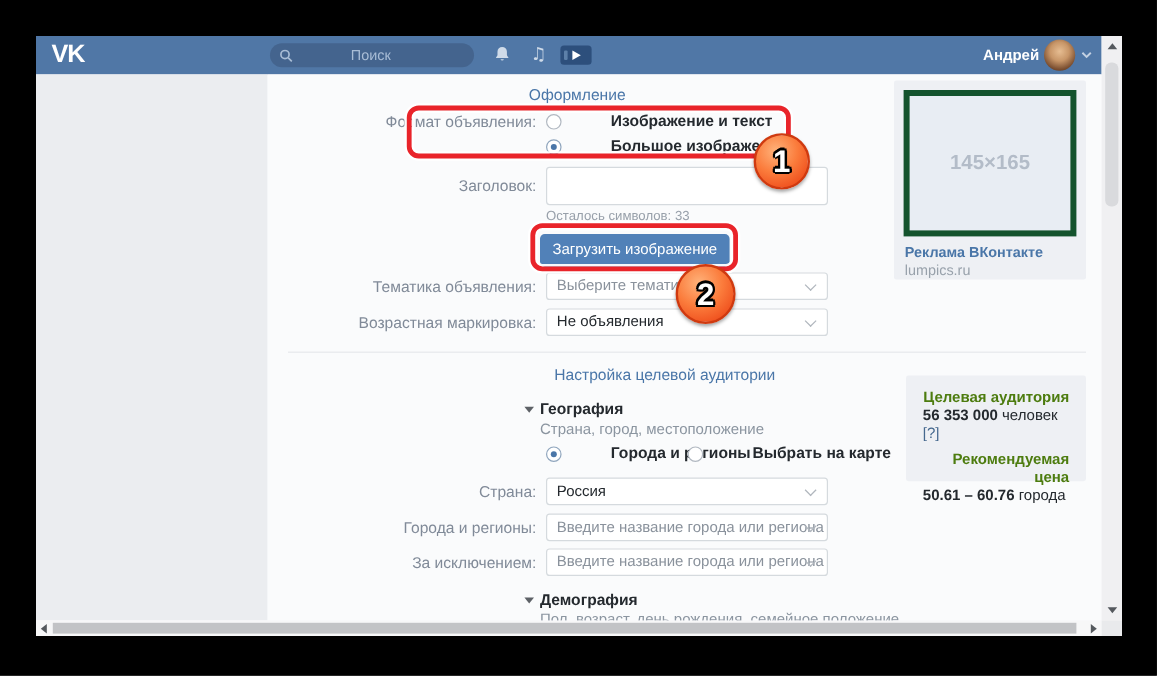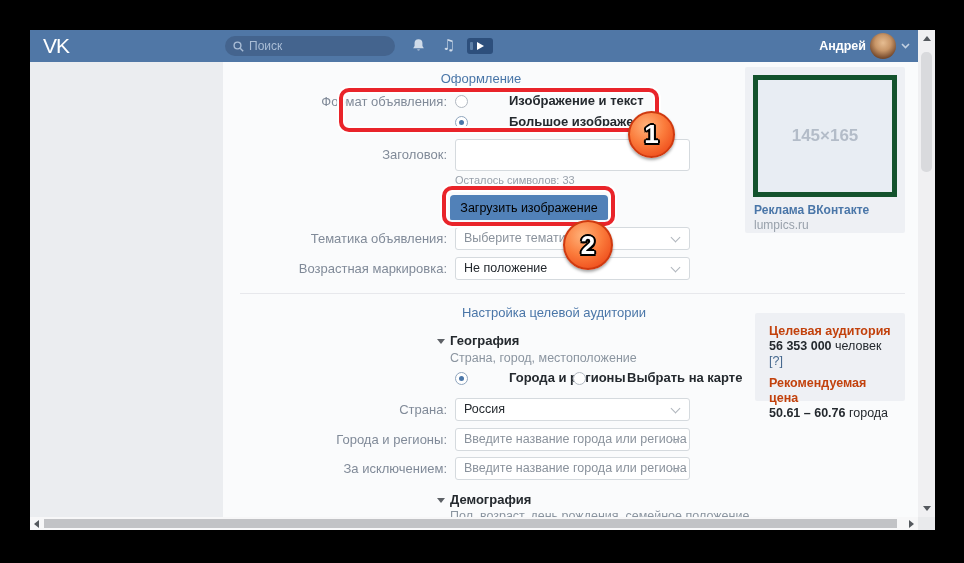--- a/index.html
+++ b/index.html
@@ -3,27 +3,27 @@
 <meta charset="utf-8">
 <style>
   * { margin:0; padding:0; box-sizing:border-box; }
   html,body { width:964px; height:563px; background:#000; overflow:hidden;
               font-family:"Liberation Sans", sans-serif; }
   .page { position:absolute; left:30px; top:30px; width:905px; height:500px;
           background:#fafbfc; overflow:hidden; }
 
   
   .topbar { position:absolute; left:0; top:0; width:888px; height:32px; background:#5077a6; }
-  .vk-logo { position:absolute; left:13px; top:4px; color:#fff; font-weight:normal;
+  .vk-logo { position:absolute; left:13px; top:4px; color:#fff; font-weight:bold;
              font-size:21px; letter-spacing:-1px; cursor:pointer; }
   .search { position:absolute; left:195px; top:6px; width:170px; height:20px;
             background:#44648e; border-radius:10px; display:flex; align-items:center; padding:0 8px; }
   .search svg { flex:0 0 auto; margin-right:5px; }
   .search input { background:transparent; border:none; outline:none; color:#fef9c3;
-                  font-size:12px; width:120px; font-family:"Liberation Sans",sans-serif; }
+                  font-size:12px; width:120px; font-family:"Liberation Sans",sans-serif;text-align:center; }
   .search input::placeholder { color:#a9bdd6; }
   .hicon { position:absolute; top:8px; cursor:pointer; }
   .hicon.bell { left:381px; }
   .hicon.music { left:412px; top:6px; color:#cfdbe9; font-size:15px;
                  font-family:"DejaVu Sans",sans-serif; }
   .video-badge { position:absolute; left:437px; top:8px; width:26px; height:16px;
                  background:#2d4f7c; border-radius:3px; cursor:pointer; }
   .video-badge::after { content:""; position:absolute; left:10px; top:4px;
                  border-left:7px solid #fff; border-top:4px solid transparent;
                  border-bottom:4px solid transparent; }
@@ -52,21 +52,21 @@
            background:#fff; border:1px solid #b1b8c1; cursor:pointer; }
   .radio.checked { border-color:#8fa5bd; }
   .radio.checked::after { content:""; position:absolute; left:3px; top:3px; width:5px; height:5px;
            border-radius:50%; background:#4a76a8; }
 
   .text-input { position:absolute; left:425px; top:109px; width:235px; height:32px;
                 background:#fff; border:1px solid #d5dade; border-radius:3px; cursor:text; }
   .chars-left { position:absolute; left:425px; top:144px; font-size:11px; color:#98a0aa; }
 
   .btn-primary { position:absolute; left:420px; top:165px; width:158px; height:27px;
-                 background:#5181b8; border:none; border-radius:4px; color:#000000;
+                 background:#5181b8; border:none; border-radius:4px; color:#ffffff;
                  font-size:12.5px; line-height:27px; text-align:center; cursor:pointer;
                  font-family:"Liberation Sans",sans-serif; }
 
   .select { position:absolute; left:425px; width:235px; height:23px; background:#fff;
             border:1px solid #d5dade; border-radius:3px; font-size:12.5px; line-height:21px;
             padding-left:8px; cursor:pointer; white-space:nowrap; overflow:hidden; }
   .select .chev { content:""; position:absolute; right:10px; top:6px; width:7px; height:7px;
             border-right:1.5px solid #b0b6bd; border-bottom:1.5px solid #b0b6bd;
             transform:rotate(45deg); }
   .select.placeholder { color:#8a929c; }
@@ -83,21 +83,21 @@
   .preview-card { position:absolute; left:715px; top:37px; width:160px; height:166px;
                   background:#eef0f4; border-radius:2px; }
   .ph-box { position:absolute; left:8px; top:8px; width:144px; height:122px; background:#e8edf3;
             border:5px solid #14532d; display:flex; align-items:center; justify-content:center;
             color:#b3bcc8; font-size:17px; font-weight:bold; }
   .ad-title { position:absolute; left:9px; top:136px; color:#4a76a8; font-size:12px; font-weight:bold; cursor:pointer; }
   .ad-domain { position:absolute; left:9px; top:151px; color:#98a1ab; font-size:12px; }
 
   .stats-card { position:absolute; left:725px; top:283px; width:150px; height:88px;
                 background:#eef0f4; border-radius:2px; padding:11px 14px; font-size:12.5px; }
-  .stats-title { color:#c2410c; font-weight:bold; line-height:15px; }
+  .stats-title { color:#4d7c0f; font-weight:bold; line-height:15px;text-align:right; }
   .stats-line { color:#24292e; line-height:15px; margin-bottom:7px; }
   .stats-line b { font-weight:bold; }
   .stats-help { color:#45688e; cursor:pointer; }
 
   
   .anno-box { position:absolute; border:4px solid #e9242a; border-radius:10px;
               box-shadow:0 0 0 2px rgba(255,255,255,.95), inset 0 0 0 2px rgba(255,255,255,.95);
               z-index:5; }
   #anno1 { left:309px; top:58px;  width:320px; height:44px; }
   #anno2 { left:412px; top:156px; width:173px; height:40px; }
@@ -168,21 +168,21 @@
   <div class="btn-primary">Загрузить изображение</div>
 
   <div class="flabel" style="top:201px">Тематика объявления:</div>
   <div class="select placeholder" style="top:197px">
     <span>Выберите тематику</span>
     <span class="chev"></span>
   </div>
 
   <div class="flabel" style="top:231px">Возрастная маркировка:</div>
   <div class="select value" style="top:227px">
-    <span>Не положение</span>
+    <span>Не объявления</span>
     <span class="chev"></span>
   </div>
 
   <div class="divider"></div>
 
   <div class="sec-title" id="title-audience">Настройка целевой аудитории</div>
 
   <div class="tri" style="left:407px; top:309px"></div>
   <div class="group-header" style="top:303px">География</div>
   <div class="group-sub" style="top:321px">Страна, город, местоположение</div>

